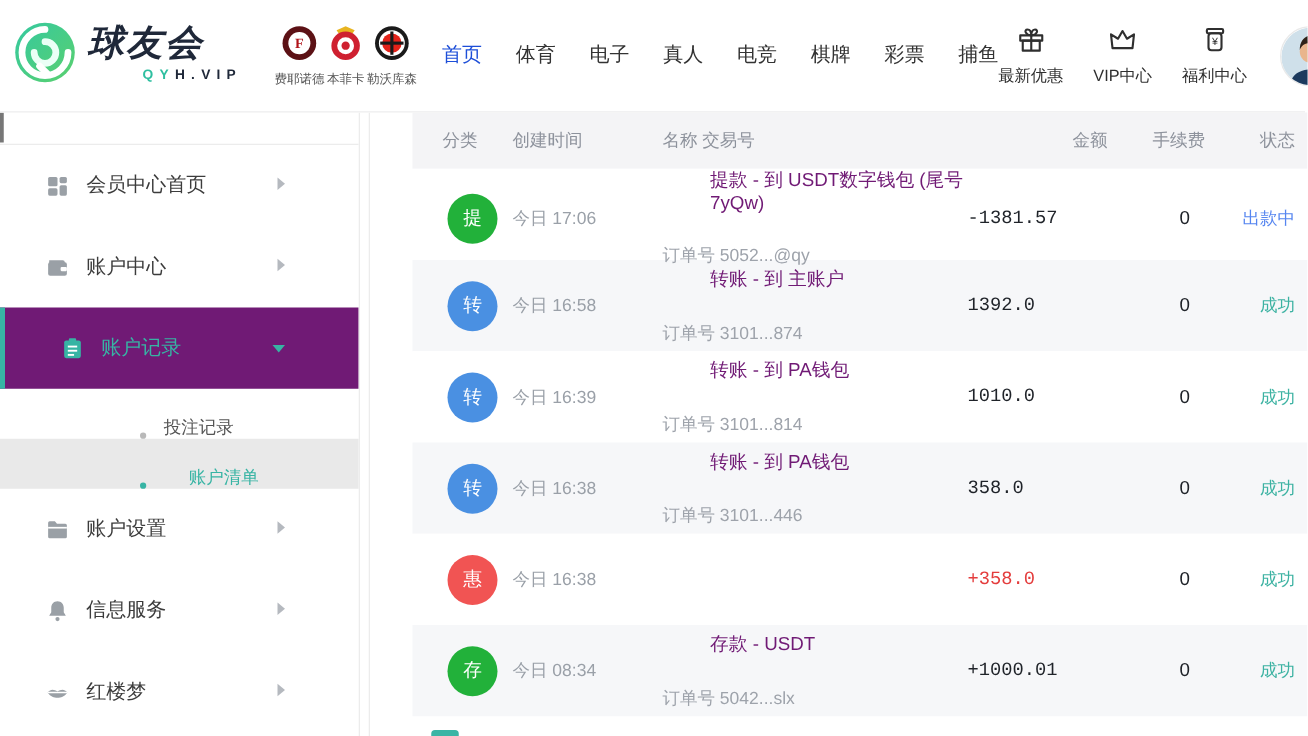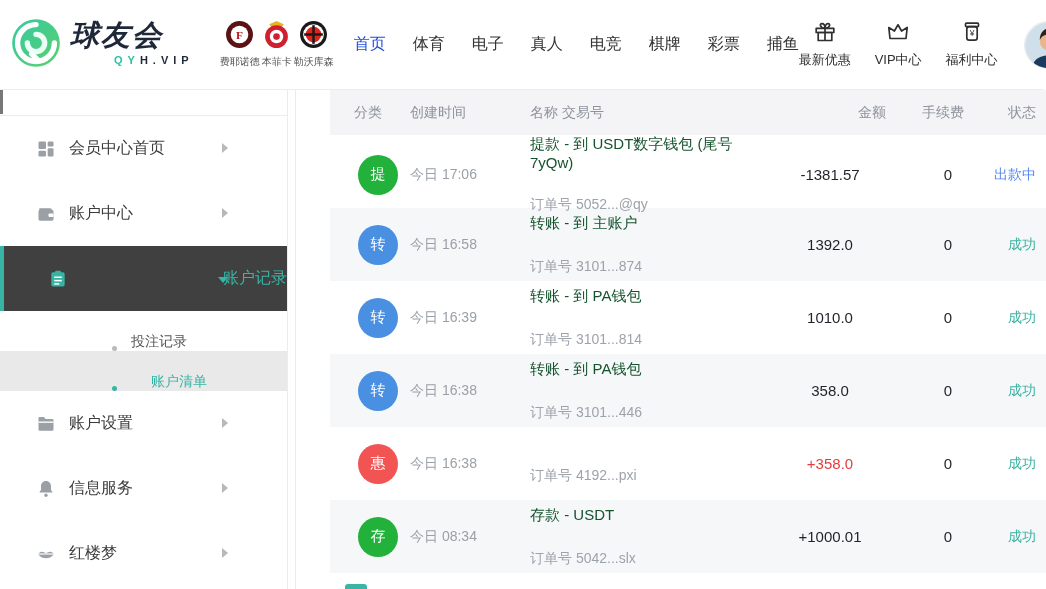--- a/index.html
+++ b/index.html
@@ -33,21 +33,21 @@
     margin:0 6px 0 26px; border:1px solid #e9e9e9; flex-shrink:0; cursor:pointer;
   }
   
   .sidebar { position:absolute; left:0; top:90px; bottom:0; width:287px; background:#fff; }
   .scroll-mark { position:absolute; left:0; top:0; width:3px; height:24px; background:#777; }
   .side-menu { margin-top:25px; border-top:1px solid #ececec; }
   .menu-item { height:65px; display:flex; align-items:center; padding-left:36px; position:relative; cursor:pointer; }
   .mi-icon { width:20px; height:20px; margin-right:13px; flex-shrink:0; }
   .mi-label { font-size:16px; color:#3c3c3c; }
   .menu-item .chev { position:absolute; right:58px; top:50%; transform:translateY(-50%); }
-  .menu-item.active { background:#404040; border-left:4px solid #37b4a4; padding-left:44px;justify-content:space-between; }
+  .menu-item.active { background:#701a75; border-left:4px solid #37b4a4; padding-left:44px; }
   .menu-item.active .mi-label { color:#37b4a4; }
   .sub-item { height:40px; display:flex; align-items:flex-end; padding-left:112px; font-size:14px; color:#555; cursor:pointer; }
   .sub-item .dot { width:5px; height:5px; border-radius:50%; background:#b9b9b9; margin-right:14px; }
   .sub-item.active { background:#e9e9e9; color:#37b4a4;gap:20px; }
   .sub-item.active .dot { background:#37b4a4; }
   .side-track {
     position:absolute; left:287px; top:90px; bottom:0; width:9px; background:#fff;
     border-left:1px solid #ececec; border-right:1px solid #ececec;
   }
   
@@ -62,23 +62,23 @@
   .t-row { height:73px; background:#fff; cursor:pointer; }
   .t-row.alt { background:#f6f7f9; }
   .badge {
     width:40px; height:40px; border-radius:50%; margin-left:4px;
     color:#fff; font-size:15px; display:flex; align-items:center; justify-content:center;
   }
   .badge-green { background:#22b13a; }
   .badge-blue  { background:#4a90e2; }
   .badge-red   { background:#f15453; }
   .cell-time { font-size:14px; color:#9aa0a8; }
-  .cell-name .name-line { font-size:15px; color:#14532d; }
+  .cell-name .name-line { font-size:15px; color:#701a75;margin-left:38px; }
   .cell-name .order-line { font-size:14px; color:#9ea3ab; margin-top:25px; }
-  .cell-amount { text-align:center; font-size:15px; color:#1f2329; padding-right:8px; }
+  .cell-amount { text-align:left; font-size:15px; color:#1f2329; padding-right:8px;font-family:Liberation Mono, monospace; }
   .cell-amount.amt-red { color:#e43d3d; }
   .cell-fee { text-align:right; font-size:15px; color:#1f2329; padding-right:12px; }
   .cell-status { text-align:right; font-size:14px; }
   .status-blue { color:#5585f0; }
   .status-teal { color:#3cb2a2; }
   .pagination-peek {
     position:absolute; left:345px; top:584px; width:22px; height:10px;
     border-radius:3px; background:#3ab5a5; cursor:pointer;
   }
 </style>
@@ -363,21 +363,20 @@
     </span>
     <span class="cell-amount">358.0</span>
     <span class="cell-fee">0</span>
     <span class="cell-status status-teal">成功</span>
   </div>
 
   <div class="t-row t-grid">
     <span class="badge badge-red">惠</span>
     <span class="cell-time">今日 16:38</span>
     <span class="cell-name">
-      <span class="order-line" style="display:block">订单号 4192...pxi</span>
     </span>
     <span class="cell-amount amt-red">+358.0</span>
     <span class="cell-fee">0</span>
     <span class="cell-status status-teal">成功</span>
   </div>
 
   <div class="t-row t-grid alt">
     <span class="badge badge-green">存</span>
     <span class="cell-time">今日 08:34</span>
     <span class="cell-name">

